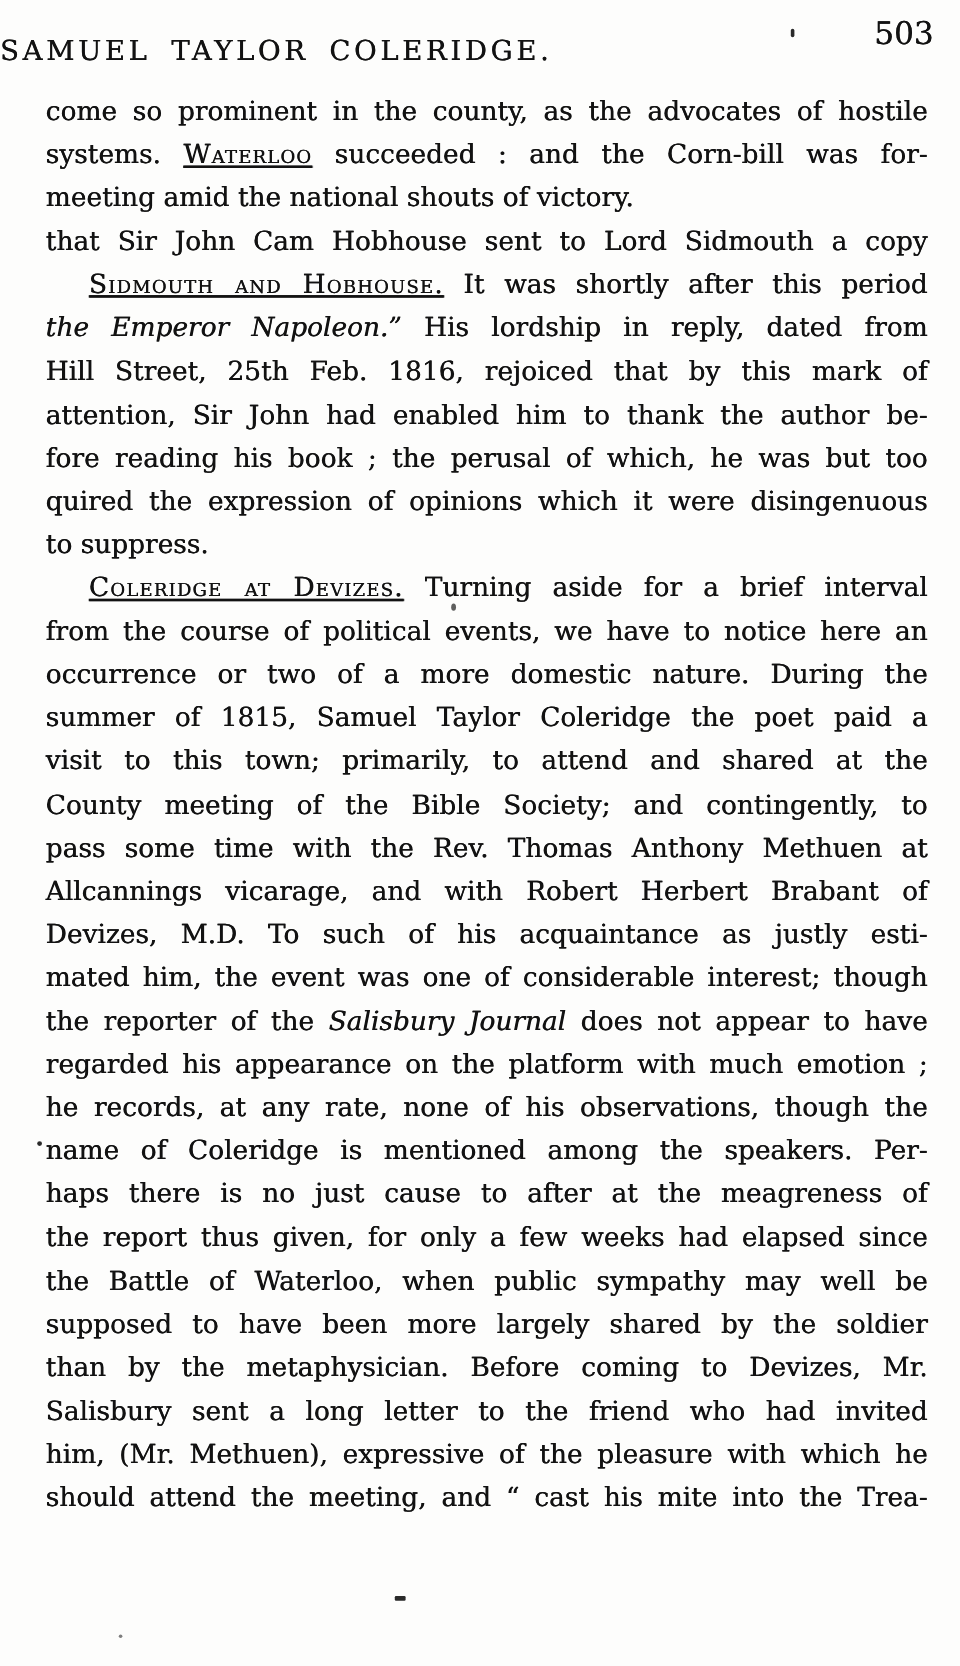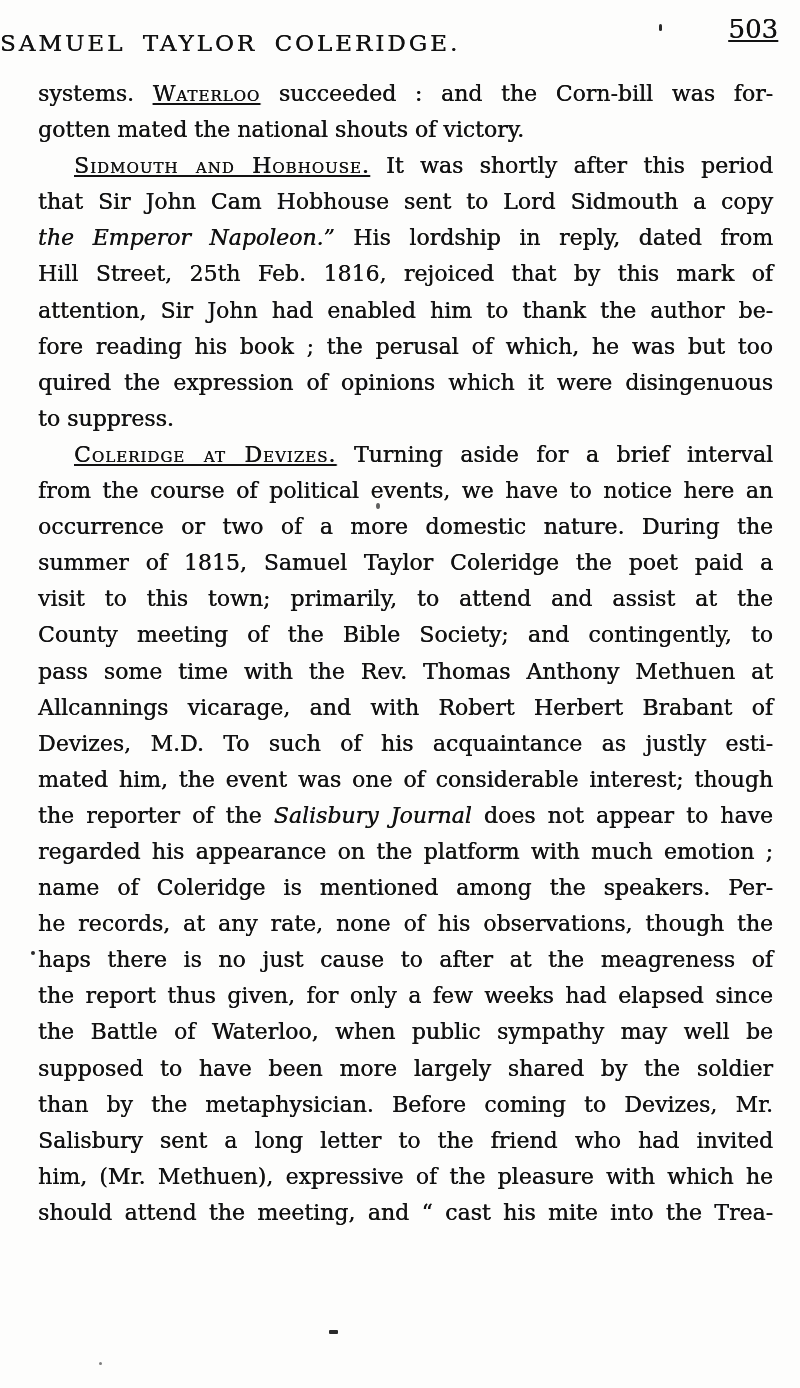--- a/index.html
+++ b/index.html
@@ -21,21 +21,20 @@
     text-align:left;
     font-size:23px;
     letter-spacing:3px;
     word-spacing:7px;
     text-shadow:0.3px 0 0 currentColor;
   }
   .page-number{
     position:absolute;right:22px;top:0;
     font-size:26px;
     text-shadow:0.3px 0 0 currentColor;
-    text-decoration:underline;
   }
   
   .page-body{
     position:absolute;
     left:38px;right:27px;top:76px;
     font-size:22px;
     line-height:36.1px;
     text-shadow:0.35px 0 0 currentColor;
   }
   .para{margin:0;}
@@ -57,48 +56,49 @@
 
 <div class="page">
 
   <div class="running-head">
     <div class="head-title">SAMUEL TAYLOR COLERIDGE.</div>
     <div class="page-number">503</div>
   </div>
 
   <div class="page-body">
       <div class="para">
+        <div class="line j"><span>come so prominent in the county, as the advocates of hostile</span></div>
         <div class="line j"><span>systems.  </span><span class="sc">Waterloo</span><span> succeeded : and the Corn-bill was for-</span></div>
-        <div class="line"><span>gotten mated the national shouts of victory.</span></div>
+        <div class="line"><span>meeting amid the national shouts of victory.</span></div>
       </div>
       <div class="para">
+        <div class="line j"><span>that Sir John Cam Hobhouse sent to Lord Sidmouth a copy</span></div>
         <div class="line j ind"><span class="sc">Sidmouth and Hobhouse.</span><span>  It was shortly after this period</span></div>
-        <div class="line j"><span>that Sir John Cam Hobhouse sent to Lord Sidmouth a copy</span></div>
         <div class="line j"><span class="it">the Emperor Napoleon.”</span><span>  His lordship in reply, dated from</span></div>
         <div class="line j"><span>Hill Street, 25th Feb. 1816, rejoiced that by this mark of</span></div>
         <div class="line j"><span>attention, Sir John had enabled him to thank the author be-</span></div>
         <div class="line j"><span>fore reading his book ; the perusal of which, he was but too</span></div>
         <div class="line j"><span>quired the expression of opinions which it were disingenuous</span></div>
         <div class="line"><span>to suppress.</span></div>
       </div>
       <div class="para">
         <div class="line j ind"><span class="sc">Coleridge at Devizes.</span><span>  Turning aside for a brief interval</span></div>
         <div class="line j"><span>from the course of political events, we have to notice here an</span></div>
         <div class="line j"><span>occurrence or two of a more domestic nature.  During the</span></div>
         <div class="line j"><span>summer of 1815, Samuel Taylor Coleridge the poet paid a</span></div>
-        <div class="line j"><span>visit to this town;  primarily, to attend and assist at the</span></div>
+        <div class="line j"><span>visit to this town;  primarily, to attend and shared at the</span></div>
         <div class="line j"><span>County meeting of the Bible Society;  and contingently, to</span></div>
         <div class="line j"><span>pass some time with the Rev. Thomas Anthony Methuen at</span></div>
         <div class="line j"><span>Allcannings vicarage, and with Robert Herbert Brabant of</span></div>
         <div class="line j"><span>Devizes, M.D.  To such of his acquaintance as justly esti-</span></div>
         <div class="line j"><span>mated him, the event was one of considerable interest;  though</span></div>
         <div class="line j"><span>the reporter of the </span><span class="it">Salisbury Journal</span><span> does not appear to have</span></div>
         <div class="line j"><span>regarded his appearance on the platform with much emotion ;</span></div>
+        <div class="line j"><span>he records, at any rate, none of his observations, though the</span></div>
         <div class="line j"><span>name of Coleridge is mentioned among the speakers.  Per-</span></div>
-        <div class="line j"><span>he records, at any rate, none of his observations, though the</span></div>
         <div class="line j"><span>haps there is no just cause to after at the meagreness of</span></div>
         <div class="line j"><span>the report thus given, for only a few weeks had elapsed since</span></div>
         <div class="line j"><span>the Battle of Waterloo, when public sympathy may well be</span></div>
         <div class="line j"><span>supposed to have been more largely shared by the soldier</span></div>
         <div class="line j"><span>than by the metaphysician.  Before coming to Devizes, Mr.</span></div>
         <div class="line j"><span>Salisbury sent a long letter to the friend who had invited</span></div>
         <div class="line j"><span>him, (Mr. Methuen), expressive of the pleasure with which he</span></div>
         <div class="line j"><span>should attend the meeting, and “ cast his mite into the Trea-</span></div>
       </div>
     </div>

